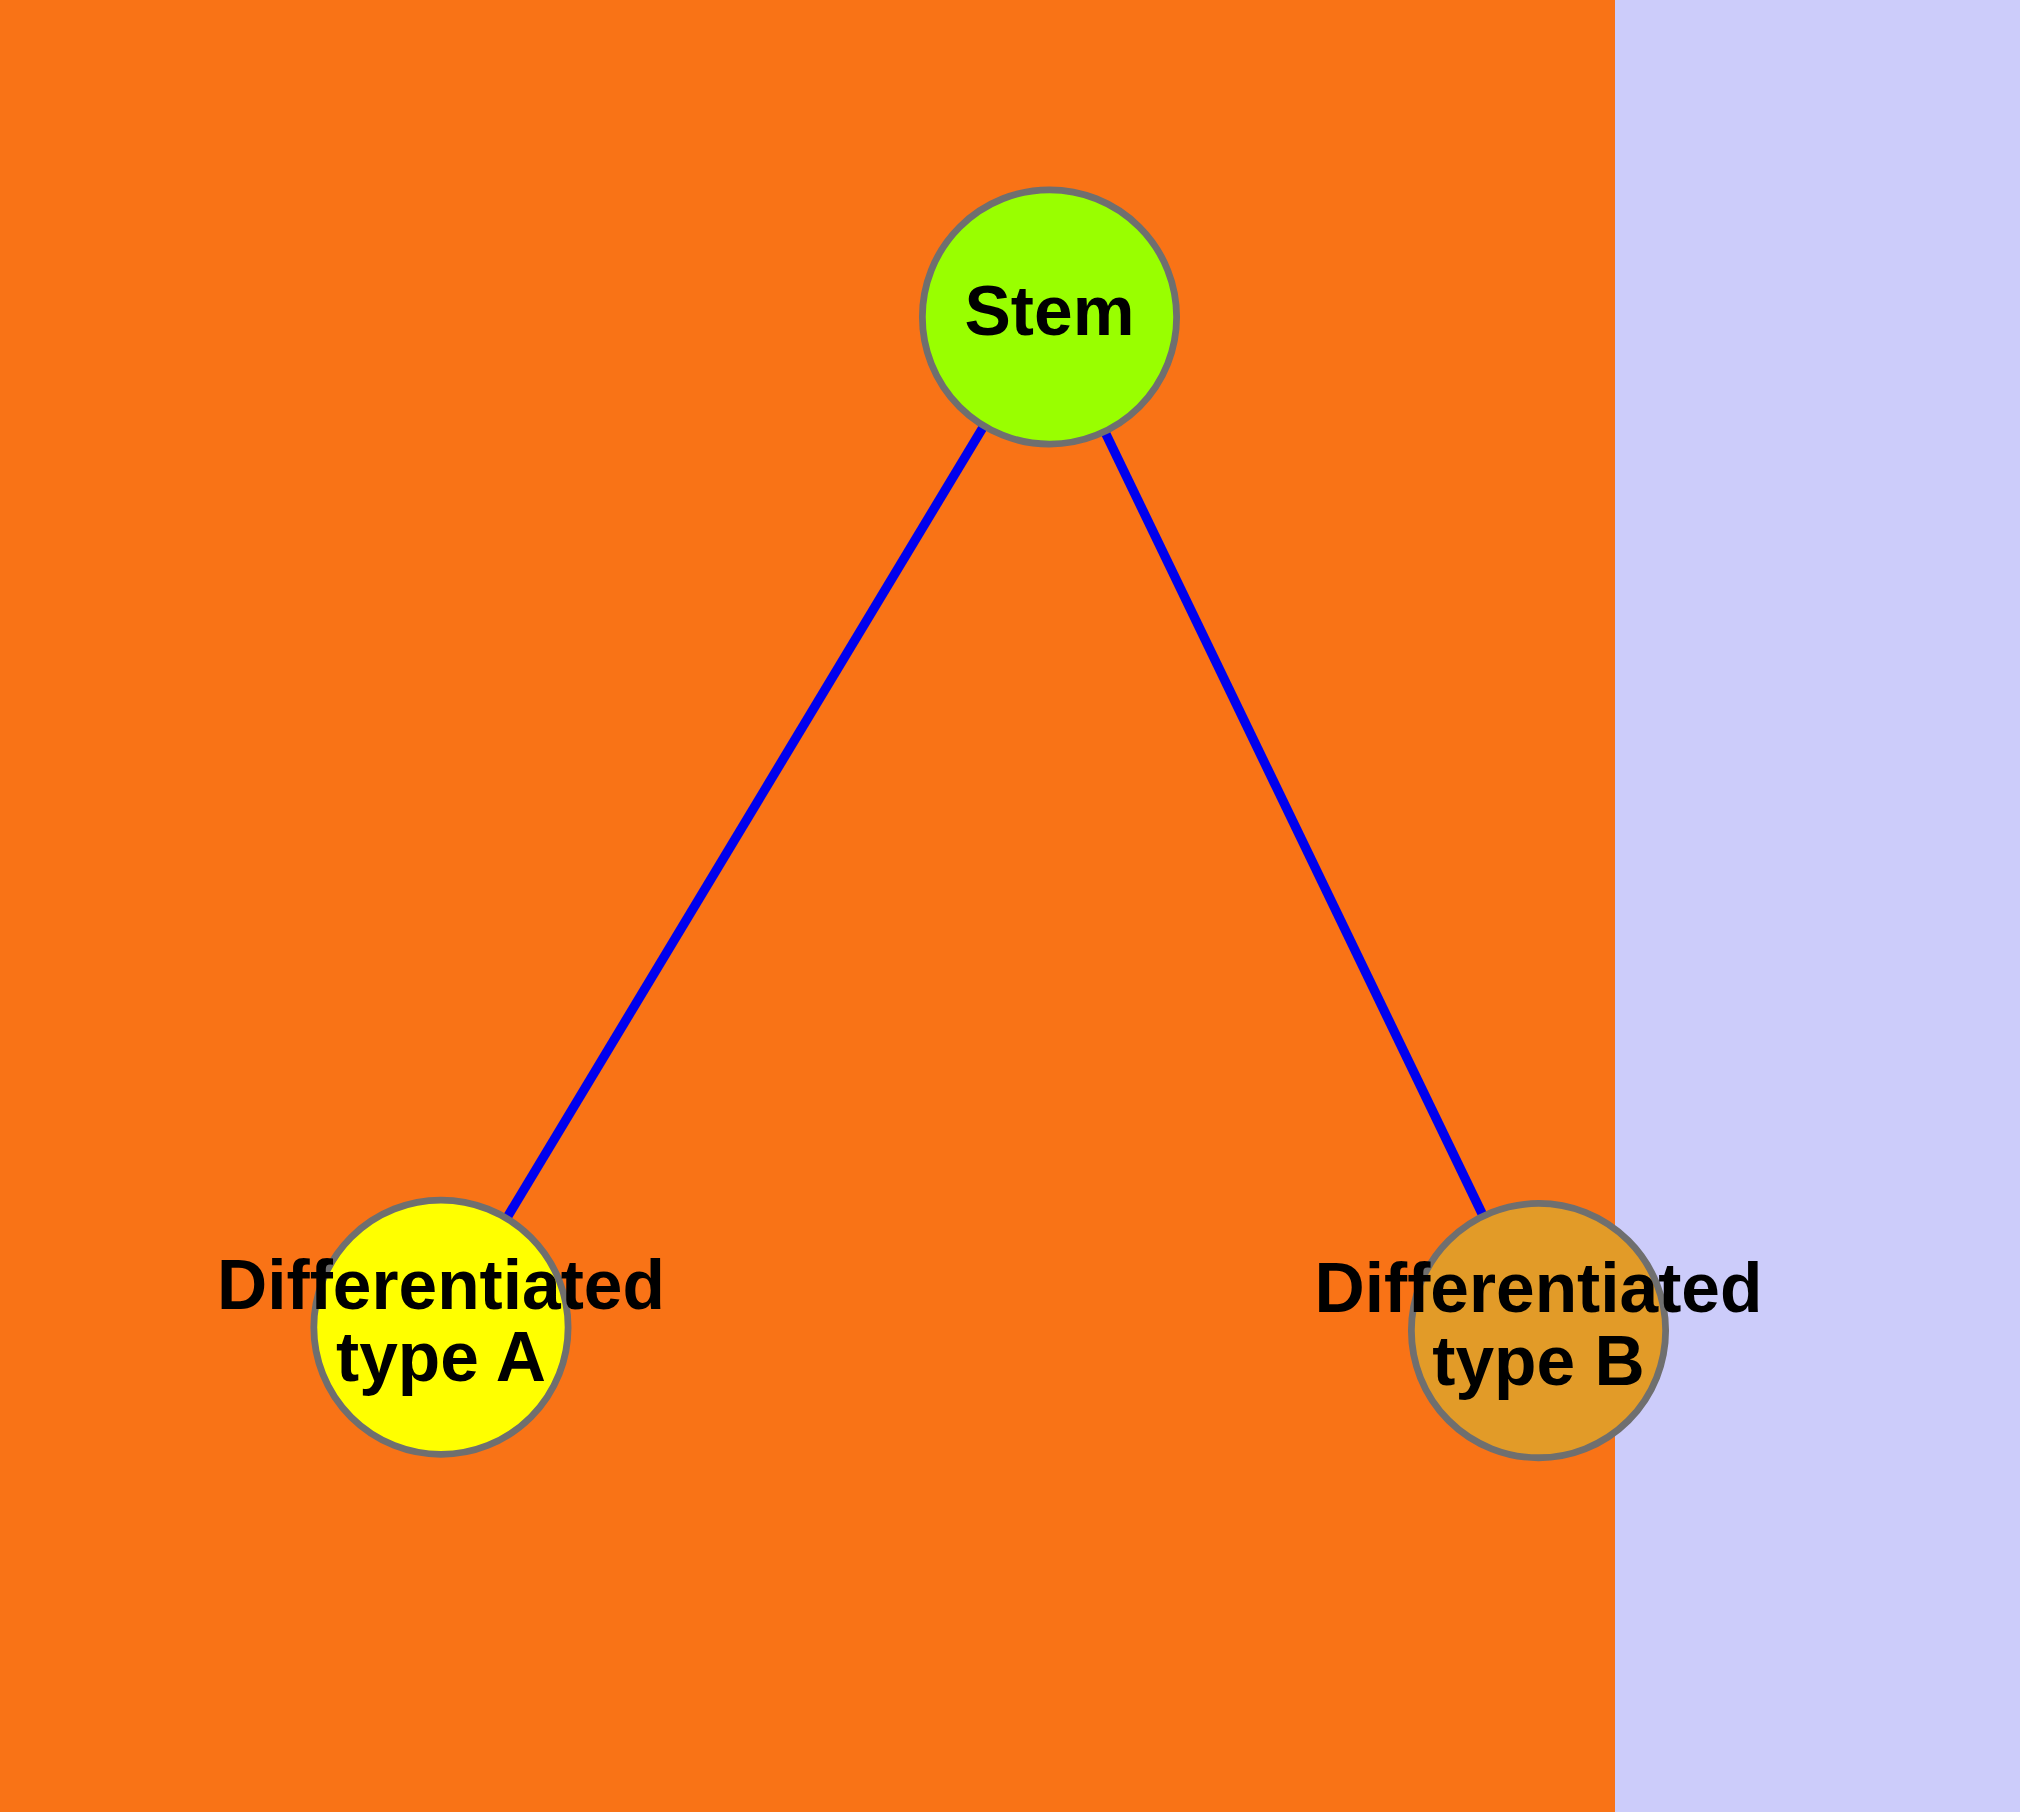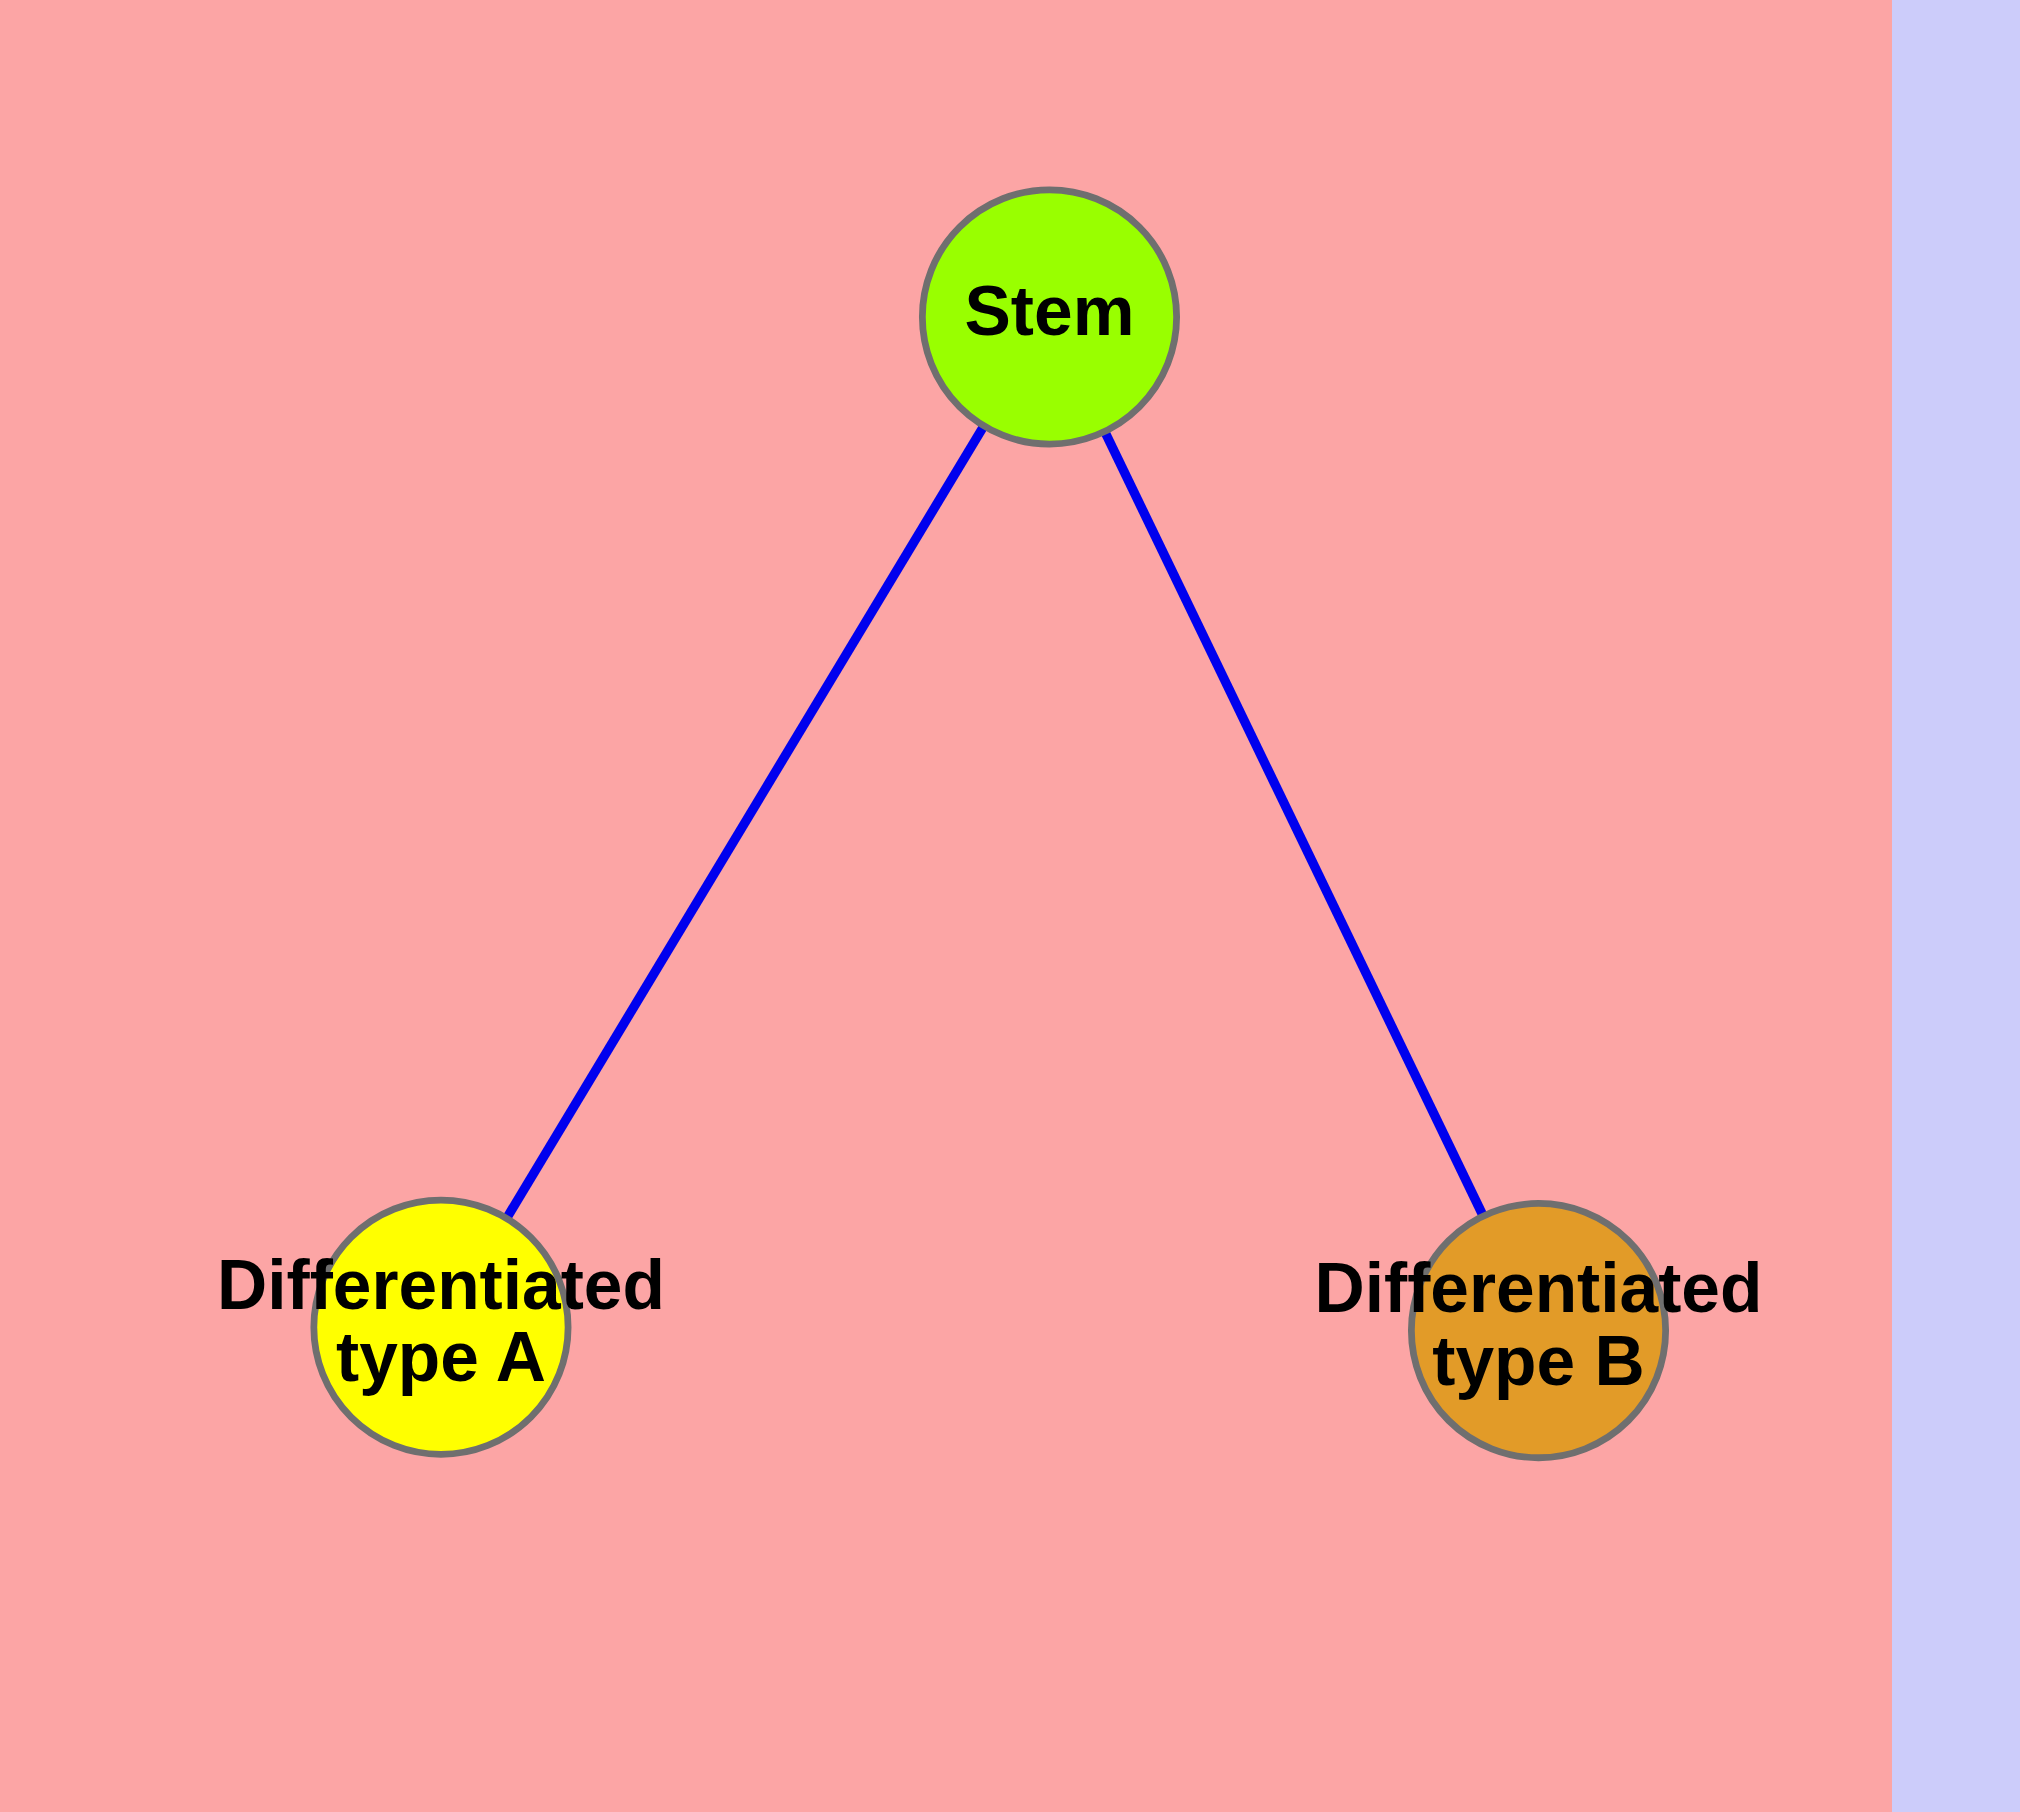--- a/index.html
+++ b/index.html
@@ -8,23 +8,23 @@
     background: #ccccfa;
   }
   body {
     width: 2021px;
     height: 1812px;
     overflow: hidden;
     font-family: "Liberation Sans", sans-serif;
   }
   #canvas {
     position: relative;
-    width: 1892px;
+    width: 1615px;
     height: 1812px;
-    background: #fca5a5;
+    background: #f97316;
   }
   #graph-svg {
     position: absolute;
     top: 0;
     left: 0;
     width: 2021px;
     height: 1812px;
   }
   .node-label {
     font-family: "Liberation Sans", sans-serif;

